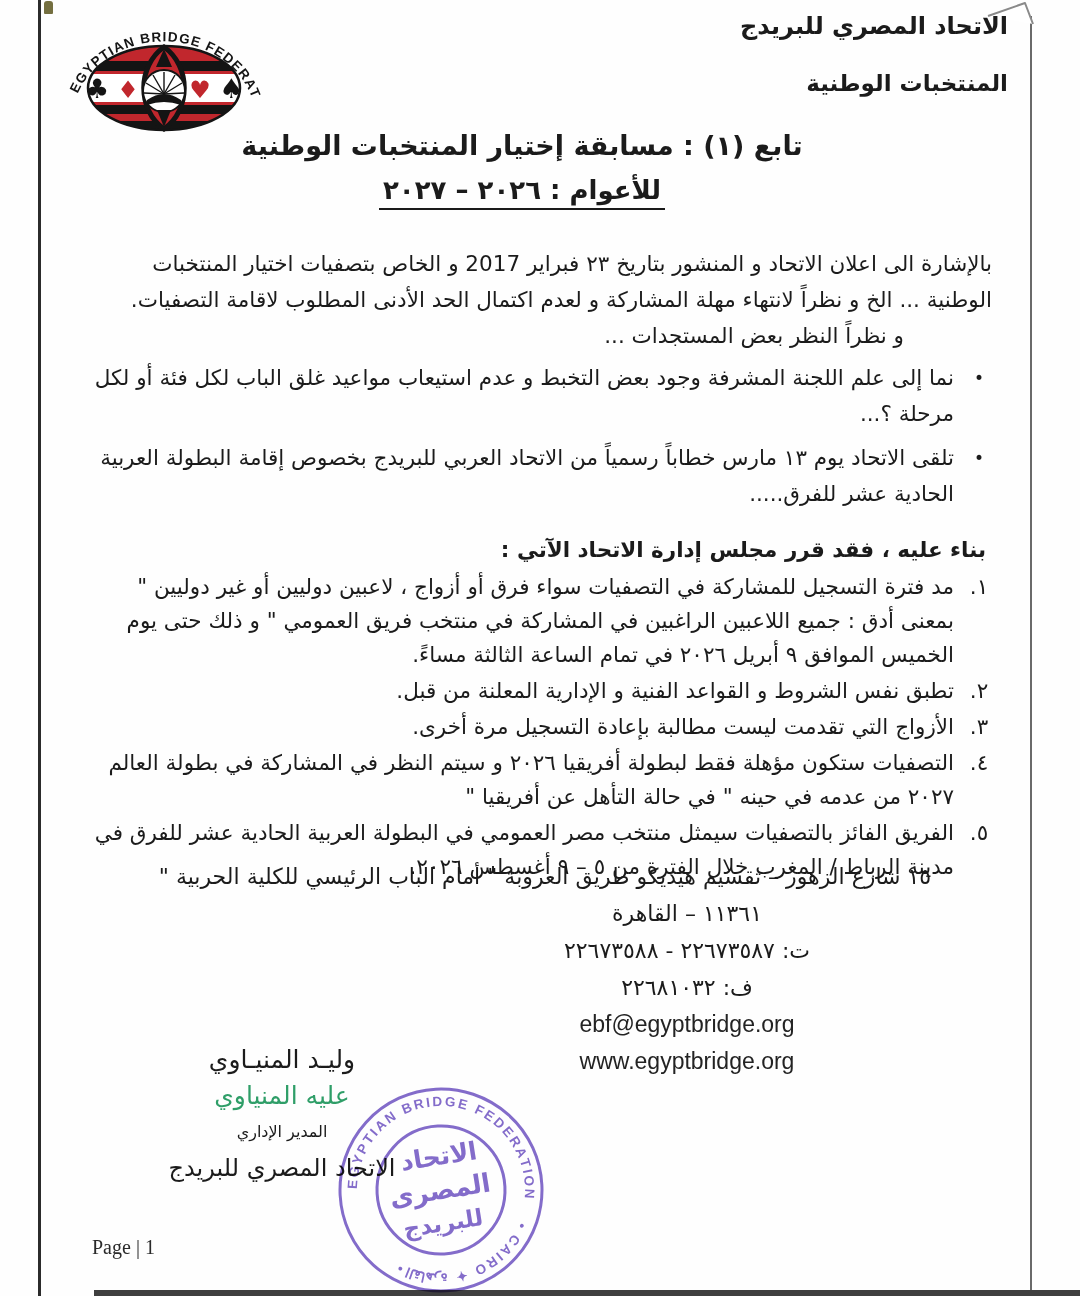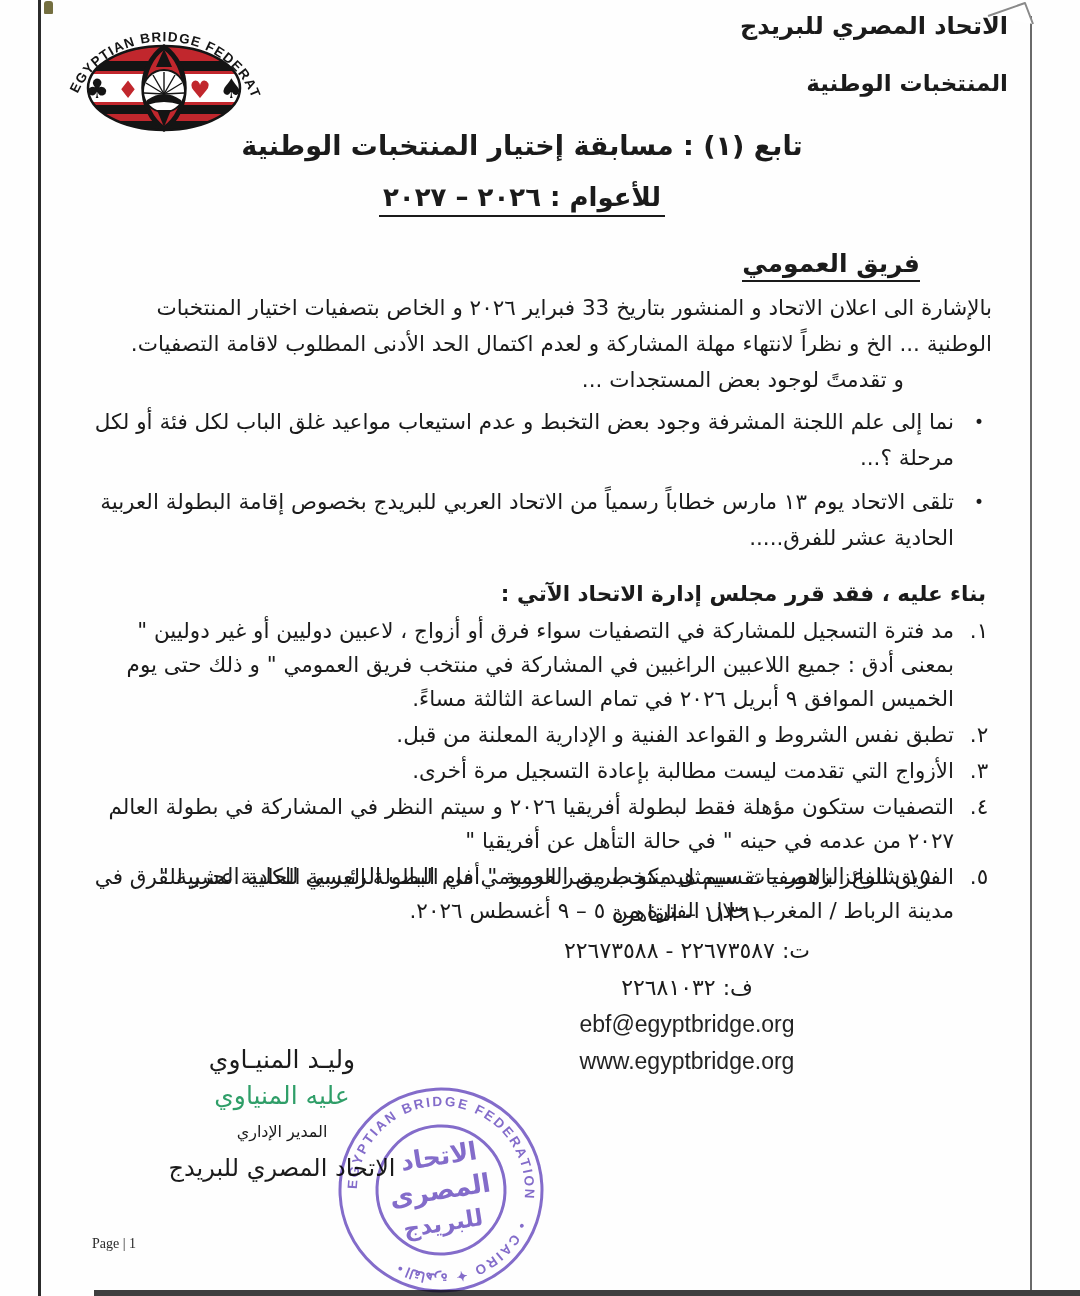--- a/index.html
+++ b/index.html
@@ -17,21 +17,21 @@
 
   
   .header-ar{position:absolute;top:12px;right:72px;text-align:right;direction:rtl;}
   .header-ar .h-line1{font-size:24px;font-weight:bold;}
   .header-ar .h-line2{font-size:23px;font-weight:bold;margin-top:30px;}
   .logo{position:absolute;left:60px;top:4px;width:208px;height:132px;}
 
   
   .title-block{position:absolute;top:130px;left:4px;right:40px;text-align:center;direction:rtl;}
   .title-l1{font-size:27px;font-weight:bold;}
-  .title-l2{font-size:26px;font-weight:bold;margin-top:21px;}
+  .title-l2{font-size:26px;font-weight:bold;margin-top:14px;}
   .title-l2 span{border-bottom:2.5px solid #1a1a1a;padding:0 4px 3px;}
 
   
   .main{position:absolute;top:246px;right:88px;left:90px;direction:rtl;
         font-size:21.5px;line-height:36px;text-align:right;}
   .sec-head{font-size:25px;font-weight:bold;margin:0 72px 8px 0;}
   .sec-head span{border-bottom:2.5px solid #1a1a1a;padding-bottom:2px;}
   .note-line{margin:0 88px 6px 0;}
   .blist{margin:4px 0 0 0;}
   .li{display:flex;gap:12px;margin:2px 0 8px 0;}
@@ -49,21 +49,21 @@
 
   
   .signature{position:absolute;left:148px;top:1042px;width:268px;text-align:center;
              direction:rtl;font-size:25px;line-height:36px;}
   .sig-green{font-weight:500;}
 
   .stamp{position:absolute;left:332px;top:1083px;width:218px;height:214px;
          transform:rotate(-3deg);opacity:.93;mix-blend-mode:multiply;}
 
   .page-label{position:absolute;left:92px;top:1236px;
-              font-family:"Liberation Serif",serif;font-size:14px;color:#2a2a2a;direction:ltr;}
+              font-family:"Liberation Serif",serif;font-size:20px;color:#2a2a2a;direction:ltr;}
 </style>
 </head>
 <body>
 
 <div class="page">
 
   <div class="edge-left"></div>
   <div class="edge-right"></div>
   <div class="edge-bottom"></div>
   <div class="tiny-mark"></div>
@@ -115,25 +115,22 @@
   </div>
 
   <div class="title-block">
     <div class="title-l1">تابع (١) : مسابقة إختيار المنتخبات الوطنية</div>
     <div class="title-l2">
       <span>للأعوام : ٢٠٢٦ – ٢٠٢٧</span>
     </div>
   </div>
 
   <div class="main">
-    <div class="sec-head">
-      <span>فريق العمومي</span>
-    </div>
-    <div>بالإشارة الى اعلان الاتحاد و المنشور بتاريخ 33 فبراير ٢٠٢٦ و الخاص بتصفيات اختيار المنتخبات الوطنية ... الخ  و نظراً لانتهاء مهلة المشاركة و لعدم اكتمال الحد الأدنى المطلوب لاقامة التصفيات.</div>
-    <div class="note-line">و تقدمتً لوجود بعض المستجدات ...</div>
+    <div>بالإشارة الى اعلان الاتحاد و المنشور بتاريخ ٢٣ فبراير 2017 و الخاص بتصفيات اختيار المنتخبات الوطنية ... الخ  و نظراً لانتهاء مهلة المشاركة و لعدم اكتمال الحد الأدنى المطلوب لاقامة التصفيات.</div>
+    <div class="note-line">و نظراً النظر بعض المستجدات ...</div>
 
     <div class="blist">
       <div class="li">
         <span class="marker">•</span>
         <span>نما إلى علم اللجنة المشرفة وجود بعض التخبط و عدم استيعاب مواعيد غلق الباب لكل فئة أو لكل مرحلة ؟...</span>
       </div>
       <div class="li">
         <span class="marker">•</span>
         <span>تلقى الاتحاد يوم ١٣ مارس خطاباً رسمياً من الاتحاد العربي للبريدج بخصوص إقامة البطولة العربية الحادية عشر للفرق.....</span>
       </div>

